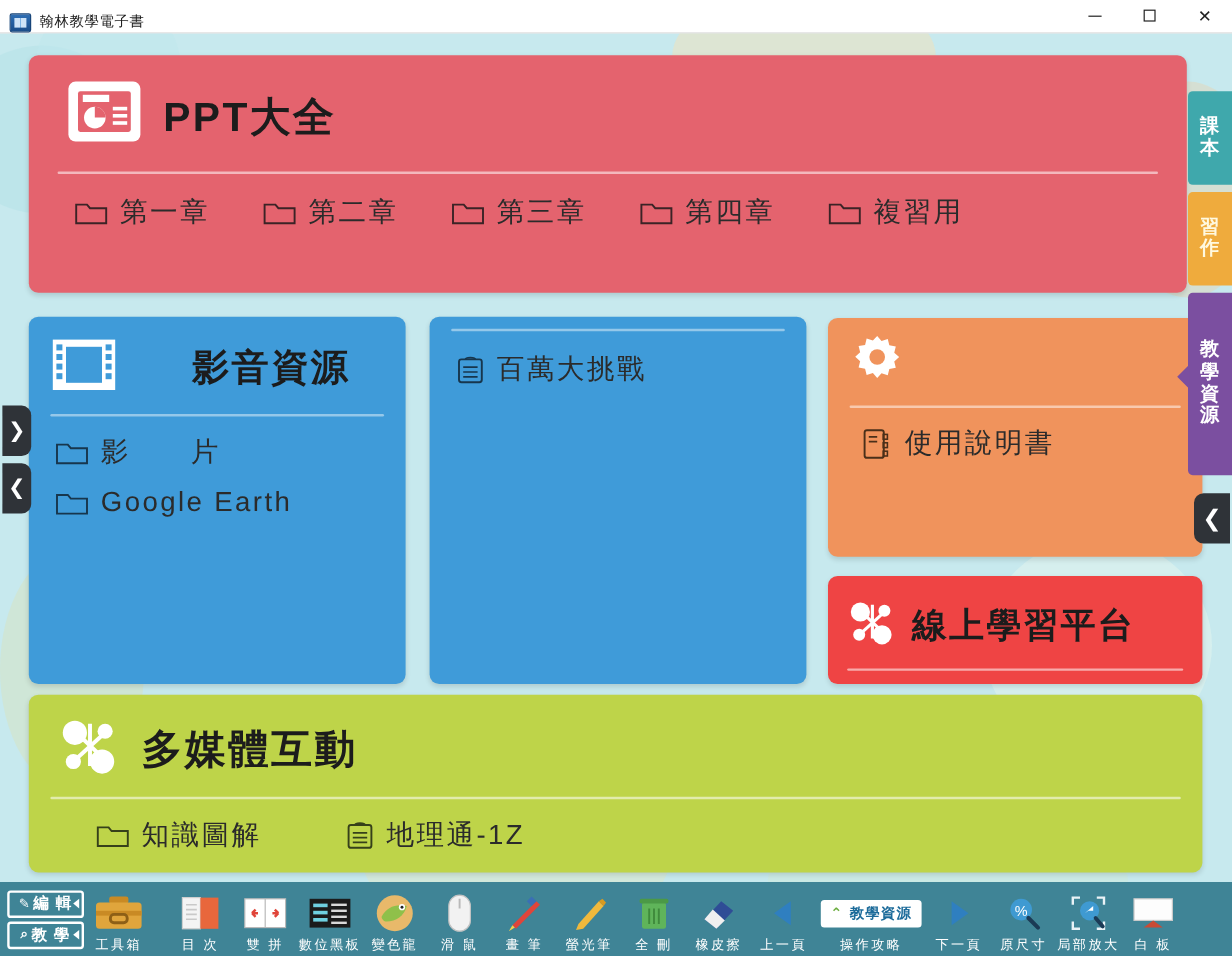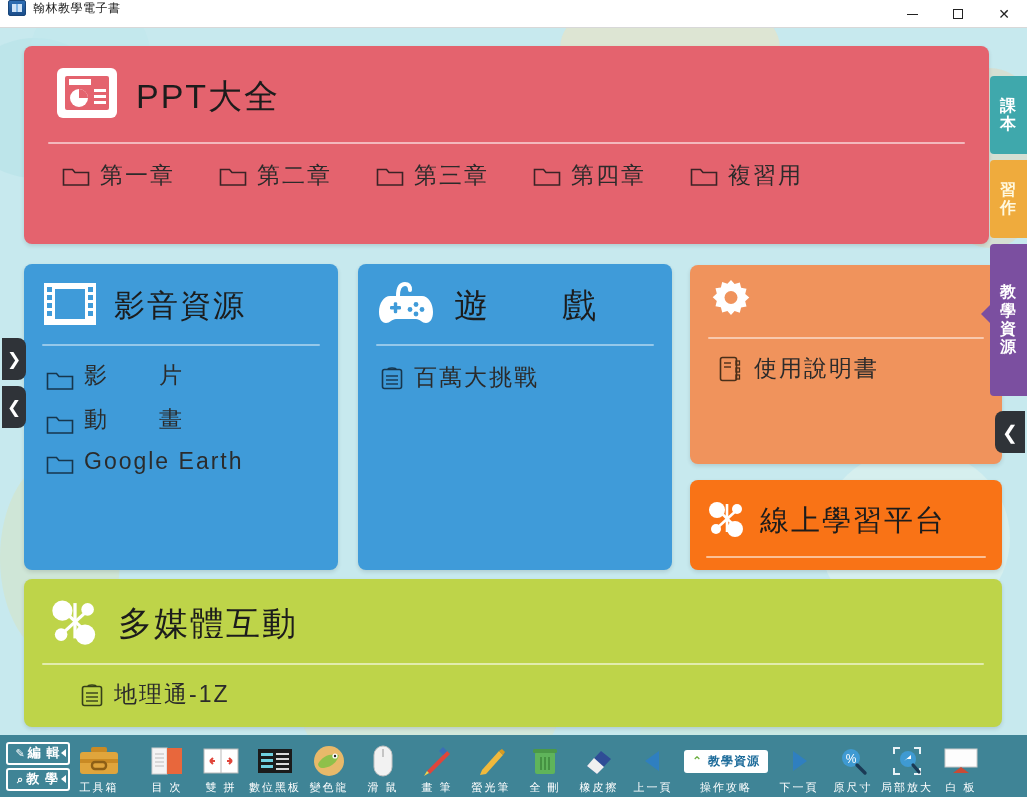--- a/index.html
+++ b/index.html
@@ -8,21 +8,21 @@
     font-family:"Liberation Sans","DejaVu Sans",sans-serif;
     background:#ffffff;
   }
 
   
   #app{ position:relative; width:1027px; height:797px; }
 
   .titlebar{
     position:absolute; left:0; top:0; width:1027px; height:28px;
     background:#ffffff; border-bottom:1px solid #d8d8d8;
-    display:flex; align-items:flex-start;
+    display:flex; align-items:flex-end;
   }
   .tb-icon{
     width:18px;height:16px;margin-left:8px;margin-right:7px;
     background:linear-gradient(180deg,#2f6fb5,#1b4d8a);
     border:1px solid #18457a; border-radius:2px;
     position:relative; flex:0 0 auto;
   }
   .tb-icon:after{
     content:""; position:absolute; left:3px; top:3px; right:3px; bottom:3px;
     background:
@@ -49,21 +49,21 @@
   .blob{ position:absolute; border-radius:50%; opacity:.55; }
 
   .page-sheet{
     position:absolute; left:0; top:0; width:1027px; height:707px;
   }
 
   
   .card{ position:absolute; border-radius:8px; }
   .card-head{ display:flex; align-items:center; }
   .card-title{
-    font-size:34px; font-weight:normal; color:#1c1c1c; letter-spacing:2px;
+    font-size:34px; font-weight:bold; color:#1c1c1c; letter-spacing:2px;
     white-space:pre;
   }
   .rule{ height:2px; background:rgba(255,255,255,.55); border-radius:2px; }
   .items{ display:flex; flex-wrap:wrap; }
   .item{ display:flex; align-items:center; cursor:pointer; }
   .item-label{
     font-size:23px; color:#2b2b2b; letter-spacing:2px; white-space:pre;
   }
 
   
@@ -82,24 +82,24 @@
   #card-ppt .rule{ margin:12px 24px 0 24px; }
   #card-ppt .items{ padding:16px 0 0 38px; gap:0 22px;text-align:center; }
   #card-ppt .item{ margin-right:22px; }
 
   
   #card-media{
     left:24px; top:236px; width:314px; height:306px;
     background:#3f9bd9;
     box-shadow:0 2px 4px rgba(0,0,0,.12);
   }
-  #card-media .card-head{ padding:14px 0 0 18px; }
+  #card-media .card-head{ padding:14px 0 0 18px;gap:46px; }
   #card-media .rule{ margin:10px 18px 0 18px; background:rgba(255,255,255,.45); }
   #card-media .items{ flex-direction:column; padding:14px 0 0 22px; }
-  #card-media .item{ margin-bottom:13px;align-items:flex-end; }
+  #card-media .item{ margin-bottom:13px; }
 
   
   #card-game{
     left:358px; top:236px; width:314px; height:306px;
     background:#3f9bd9;
     box-shadow:0 2px 4px rgba(0,0,0,.12);
   }
   #card-game .card-head{ padding:14px 0 0 18px; }
   #card-game .rule{ margin:10px 18px 0 18px; background:rgba(255,255,255,.45); }
   #card-game .items{ flex-direction:column; padding:16px 0 0 22px; }
@@ -110,21 +110,21 @@
     background:#f0935c;
     box-shadow:0 2px 4px rgba(0,0,0,.12);
   }
   #card-guide .card-head{ padding:12px 0 0 18px; }
   #card-guide .rule{ margin:10px 18px 0 18px; background:rgba(255,255,255,.5); }
   #card-guide .items{ flex-direction:column; padding:14px 0 0 28px; }
 
   
   #card-online{
     left:690px; top:452px; width:312px; height:90px;
-    background:#f97316;
+    background:#ef4444;
     box-shadow:0 2px 4px rgba(0,0,0,.12);
   }
   #card-online .card-head{ padding:16px 0 0 14px; }
   #card-online .rule{ margin:10px 16px 0 16px; background:rgba(255,255,255,.55); }
 
   
   #card-multi{
     left:24px; top:551px; width:978px; height:148px;
     background:#bed449;
     box-shadow:0 2px 4px rgba(0,0,0,.12);
@@ -345,60 +345,35 @@
 
           <div class="item">
             <span class="ico-folder">
               <svg width="28" height="22" viewBox="0 0 28 22">
                   <path d="M1.5 4.5h9l2.5 3h13.5v12.5h-25z" fill="none" stroke="#17364d" stroke-width="1.6"></path>
                 </svg>
             </span>
             <span class="item-label">影　　片</span>
           </div>
 
+
+
           <div class="item">
             <span class="ico-folder">
               <svg width="28" height="22" viewBox="0 0 28 22">
                   <path d="M1.5 4.5h9l2.5 3h13.5v12.5h-25z" fill="none" stroke="#17364d" stroke-width="1.6"></path>
                 </svg>
             </span>
-            <span class="item-label">動　　畫</span>
-          </div>
-
-
-          <div class="item">
-            <span class="ico-folder">
-              <svg width="28" height="22" viewBox="0 0 28 22">
-                  <path d="M1.5 4.5h9l2.5 3h13.5v12.5h-25z" fill="none" stroke="#17364d" stroke-width="1.6"></path>
-                </svg>
-            </span>
             <span class="item-label">Google Earth</span>
           </div>
 
         </div>
       </div>
 
       <div class="card" id="card-game">
-        <div class="card-head">
-          <span class="head-ico">
-            <svg width="62" height="52" viewBox="0 0 62 52">
-              <path d="M14 18c-6 0-11 7-11 16 0 7 3 11 7 11 4 0 6-4 10-4h20c4 0 6 4 10 4 4 0 7-4 7-11 0-9-5-16-11-16z" fill="#fff"></path>
-              <path d="M22 18c0-8 2-12 7-12 4 0 5 3 5 6" fill="none" stroke="#fff" stroke-width="4" stroke-linecap="round"></path>
-              <g fill="#3f9bd9">
-                <rect x="14" y="28" width="11" height="3.4" rx="1.2"></rect>
-                <rect x="17.8" y="24.2" width="3.4" height="11" rx="1.2"></rect>
-                <circle cx="40" cy="26.5" r="2.4"></circle>
-                  <circle cx="46" cy="31.5" r="2.4"></circle>
-                <circle cx="40" cy="36" r="2.4"></circle>
-                  <circle cx="34" cy="31.5" r="2.4"></circle>
-              </g>
-            </svg>
-          </span>
-          <span class="card-title">遊　　戲</span>
-        </div>
         <div class="rule"></div>
         <div class="items">
           <div class="item">
             <span class="ico-doc" style="margin-right:10px">
               <svg width="24" height="25" viewBox="0 0 24 25">
                 <rect x="2.5" y="4.5" width="19" height="19" rx="2" fill="none" stroke="#17364d" stroke-width="1.6"></rect>
                 <path d="M8 4.5c0-2 8-2 8 0" fill="none" stroke="#17364d" stroke-width="1.6"></path>
                 <g stroke="#17364d" stroke-width="1.4">
                   <line x1="6" y1="11" x2="18" y2="11"></line>
                     <line x1="6" y1="15" x2="18" y2="15"></line>
@@ -471,20 +446,28 @@
               <circle cx="31" cy="33" r="8" fill="#fff"></circle>
               <circle cx="33" cy="13" r="5" fill="#fff"></circle>
               <circle cx="12" cy="33" r="5" fill="#fff"></circle>
             </svg>
           </span>
           <span class="card-title">多媒體互動</span>
         </div>
         <div class="rule"></div>
         <div class="items">
 
+          <div class="item">
+            <span class="ico-folder">
+              <svg width="28" height="22" viewBox="0 0 28 22">
+                  <path d="M1.5 4.5h9l2.5 3h13.5v12.5h-25z" fill="none" stroke="#36401a" stroke-width="1.6"></path>
+                </svg>
+            </span>
+            <span class="item-label">知識圖解</span>
+          </div>
 
           <div class="item">
             <span class="ico-doc" style="margin-right:10px">
               <svg width="24" height="25" viewBox="0 0 24 25">
                 <rect x="2.5" y="4.5" width="19" height="19" rx="2" fill="none" stroke="#36401a" stroke-width="1.6"></rect>
                 <path d="M8 4.5c0-2 8-2 8 0" fill="none" stroke="#36401a" stroke-width="1.6"></path>
                 <g stroke="#36401a" stroke-width="1.4">
                   <line x1="6" y1="11" x2="18" y2="11"></line>
                     <line x1="6" y1="15" x2="18" y2="15"></line>
                     <line x1="6" y1="19" x2="18" y2="19"></line>

